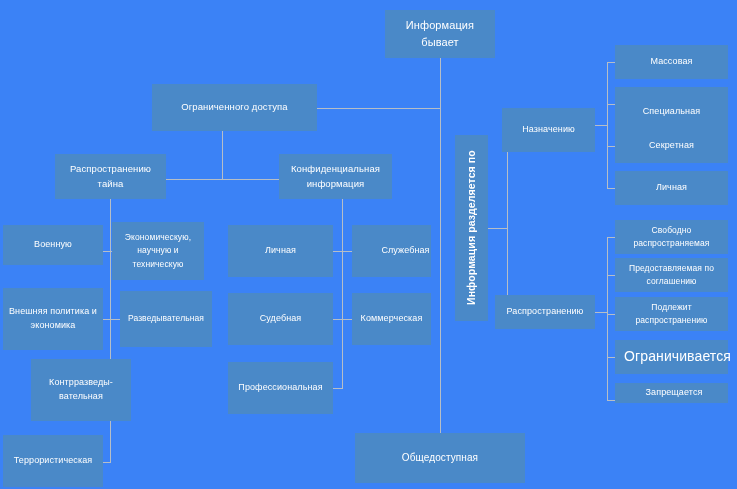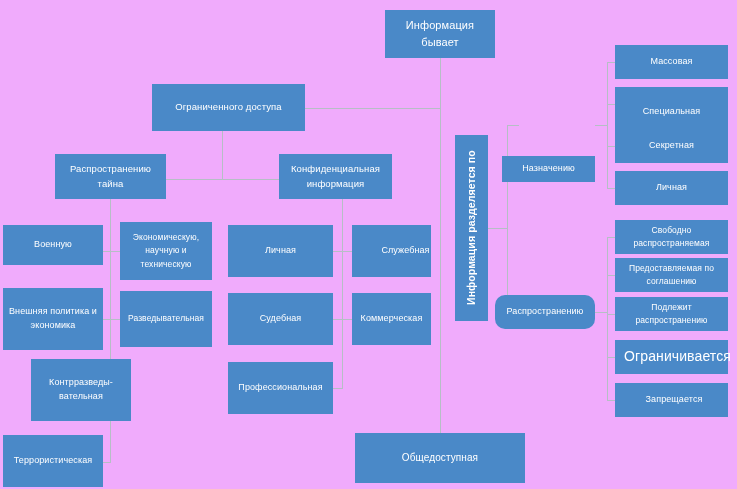--- a/index.html
+++ b/index.html
@@ -7,21 +7,21 @@
     padding: 0;
     background: #ffffff;
   }
   body {
     font-family: "Liberation Sans", sans-serif;
   }
   #canvas {
     position: relative;
     width: 737px;
     height: 489px;
-    background: #f0abfc;
+    background: #3b82f6;
     overflow: hidden;
   }
   .node {
     position: absolute;
     background: #4a89c8;
     color: #ffffff;
     display: flex;
     align-items: center;
     justify-content: center;
     text-align: center;
@@ -93,53 +93,53 @@
   <div class="conn h" style="left:595px; top:312px; width:13px;"></div>
   <div class="conn v" style="left:607px; top:237px; height:163px;"></div>
   <div class="conn h" style="left:607px; top:237px; width:9px;"></div>
   <div class="conn h" style="left:607px; top:275px; width:9px;"></div>
   <div class="conn h" style="left:607px; top:314px; width:9px;"></div>
   <div class="conn h" style="left:607px; top:357px; width:9px;"></div>
   <div class="conn h" style="left:607px; top:400px; width:9px;"></div>
 
   <div class="node" style="left:385px; top:10px; width:110px; height:48px; font-size:11px;">Информация бывает</div>
 
-  <div class="node" style="left:152px; top:84px; width:153px; height:47px; font-size:9.5px;">Ограниченного доступа</div>
+  <div class="node" style="left:152px; top:84px; width:165px; height:47px; font-size:9.5px;">Ограниченного доступа</div>
 
   <div class="node" style="left:55px; top:154px; width:111px; height:45px; font-size:9.5px;">Распространению тайна</div>
 
   <div class="node" style="left:279px; top:154px; width:113px; height:45px; font-size:9.5px;">Конфиденциальная информация</div>
 
   <div class="node vertical" style="left:455px; top:135px; width:33px; height:186px; font-size:10.5px; font-weight:bold;">Информация разделяется по</div>
 
-  <div class="node" style="left:502px; top:108px; width:93px; height:26px; font-size:9px;margin-top:48px;">Назначению</div>
+  <div class="node" style="left:502px; top:108px; width:93px; height:44px; font-size:9px;">Назначению</div>
 
-  <div class="node" style="left:495px; top:295px; width:100px; height:34px; font-size:9px;border-radius:10px;">Распространению</div>
+  <div class="node" style="left:495px; top:295px; width:100px; height:34px; font-size:9px;">Распространению</div>
 
   <div class="node" style="left:355px; top:433px; width:170px; height:50px; font-size:10px;">Общедоступная</div>
 
   <div class="node" style="left:3px; top:225px; width:100px; height:40px; font-size:9px;">Военную</div>
   <div class="node" style="left:3px; top:288px; width:100px; height:62px; font-size:9px;">Внешняя политика и экономика</div>
   <div class="node" style="left:3px; top:359px; width:100px; height:62px; font-size:9px;margin-left:28px;">Контрразведы-вательная</div>
   <div class="node" style="left:3px; top:435px; width:100px; height:52px; font-size:9px;">Террористическая</div>
 
-  <div class="node" style="left:120px; top:222px; width:92px; height:58px; font-size:8.5px;">Экономическую, научную и техническую</div>
+  <div class="node" style="left:112px; top:222px; width:92px; height:58px; font-size:8.5px;">Экономическую, научную и техническую</div>
   <div class="node" style="left:120px; top:291px; width:92px; height:56px; font-size:8.5px;">Разведывательная</div>
 
   <div class="node" style="left:228px; top:225px; width:105px; height:52px; font-size:9px;">Личная</div>
   <div class="node" style="left:228px; top:293px; width:105px; height:52px; font-size:9px;">Судебная</div>
   <div class="node" style="left:228px; top:362px; width:105px; height:52px; font-size:9px;">Профессиональная</div>
 
   <div class="node" style="left:352px; top:225px; width:79px; height:52px; font-size:9px;padding-left:32px;">Служебная</div>
   <div class="node" style="left:352px; top:293px; width:79px; height:52px; font-size:9px;">Коммерческая</div>
 
   <div class="node" style="left:615px; top:45px; width:113px; height:34px; font-size:9px;">Массовая</div>
   <div class="node" style="left:615px; top:87px; width:113px; height:50px; font-size:9px;">Специальная</div>
   <div class="node" style="left:615px; top:129px; width:113px; height:34px; font-size:9px;">Секретная</div>
   <div class="node" style="left:615px; top:171px; width:113px; height:34px; font-size:9px;">Личная</div>
 
   <div class="node" style="left:615px; top:220px; width:113px; height:34px; font-size:8.5px;">Свободно распространяемая</div>
   <div class="node" style="left:615px; top:258px; width:113px; height:34px; font-size:8.5px;">Предоставляемая по соглашению</div>
   <div class="node" style="left:615px; top:297px; width:113px; height:34px; font-size:8.5px;">Подлежит распространению</div>
   <div class="node" style="left:615px; top:340px; width:113px; height:34px; font-size:14px;padding-left:16px;">Ограничивается</div>
-  <div class="node" style="left:615px; top:383px; width:113px; height:34px; font-size:9px;padding-left:9px;">Запрещается</div>
+  <div class="node" style="left:615px; top:383px; width:113px; height:20px; font-size:9px;padding-left:9px;">Запрещается</div>
 
 </div>
 
 </body></html>

